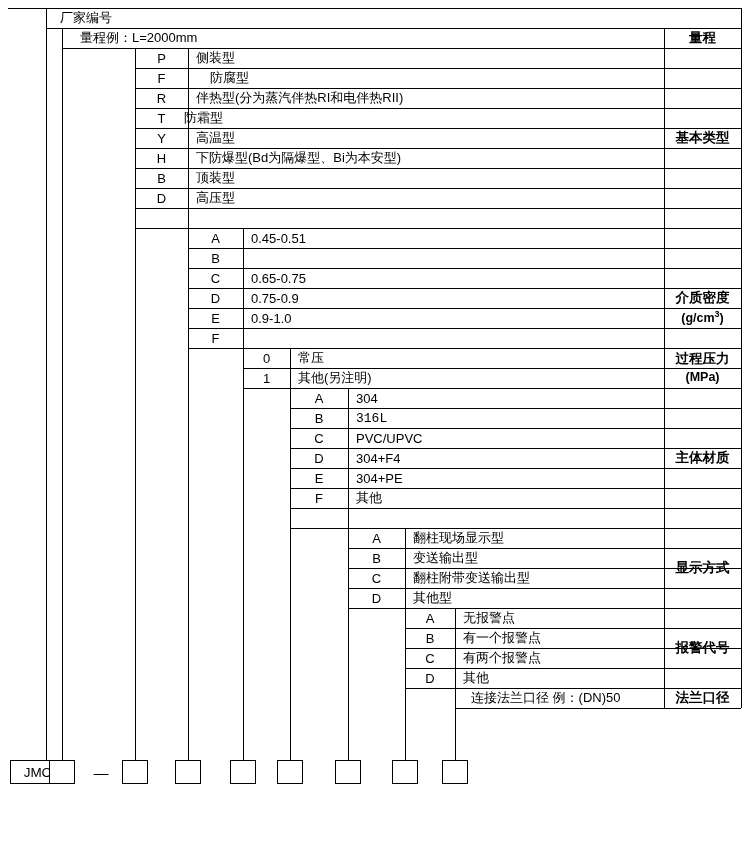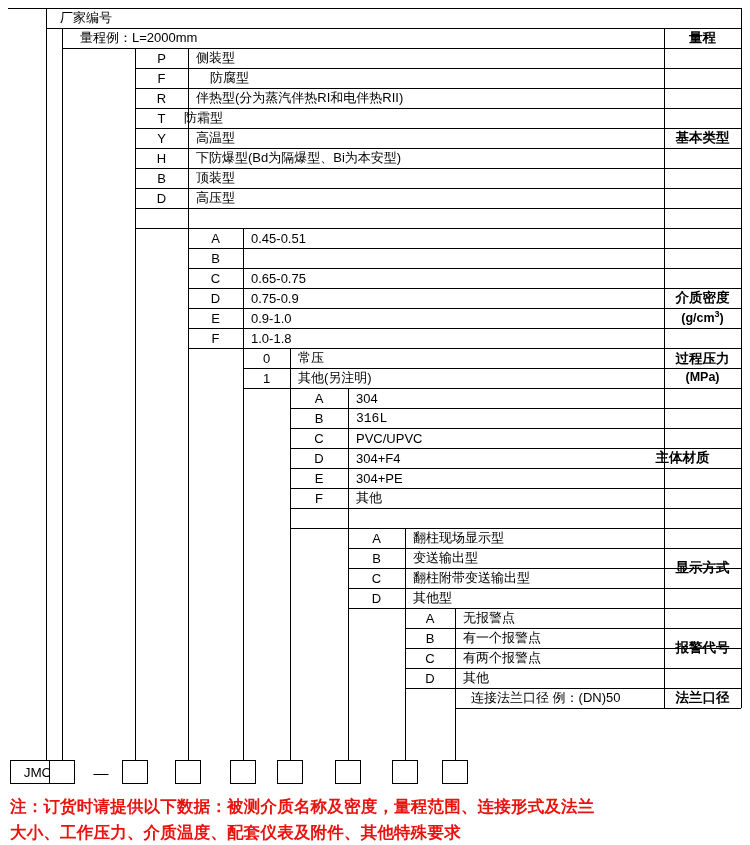--- a/index.html
+++ b/index.html
@@ -116,21 +116,20 @@
     <div class="cell code-cell" style="left: 188px; top: 268px; width: 55px; height: 20px;">C</div>
     <div class="cell desc-cell" style="left: 243px; top: 268px; width: 421px; height: 20px;">0.65-0.75</div>
     <div class="rule" style="position: absolute; left: 188px; top: 288px; width: 553px; height: 1px; background: rgb(0, 0, 0);"></div>
     <div class="cell code-cell" style="left: 188px; top: 288px; width: 55px; height: 20px;">D</div>
     <div class="cell desc-cell" style="left: 243px; top: 288px; width: 421px; height: 20px;">0.75-0.9</div>
     <div class="rule" style="position: absolute; left: 188px; top: 308px; width: 553px; height: 1px; background: rgb(0, 0, 0);"></div>
     <div class="cell code-cell" style="left: 188px; top: 308px; width: 55px; height: 20px;">E</div>
     <div class="cell desc-cell" style="left: 243px; top: 308px; width: 421px; height: 20px;">0.9-1.0</div>
     <div class="rule" style="position: absolute; left: 188px; top: 328px; width: 553px; height: 1px; background: rgb(0, 0, 0);"></div>
     <div class="cell code-cell" style="left: 188px; top: 328px; width: 55px; height: 20px;">F</div>
-    <div class="cell desc-cell" style="left: 243px; top: 328px; width: 421px; height: 20px;">1.0-1.8</div>
     <div class="rule" style="position: absolute; left: 188px; top: 348px; width: 553px; height: 1px; background: rgb(0, 0, 0);"></div>
     <div style="position: absolute; left: 188px; top: 228px; width: 1px; height: 120px; background: rgb(0, 0, 0);"></div>
     <div style="position: absolute; left: 243px; top: 228px; width: 1px; height: 120px; background: rgb(0, 0, 0);"></div>
     <div class="cell group-cell" style="left: 664px; top: 228px; width: 77px; height: 120px; margin-top: 20px;">
       <div>介质密度</div>
       <div style="font-weight:bold;font-size:12.5px;">(g/cm<sup>3</sup>)</div>
     </div>
     <div style="position: absolute; left: 664px; top: 228px; width: 1px; height: 120px; background: rgb(0, 0, 0);"></div>
     <div class="cell code-cell" style="left: 243px; top: 348px; width: 47px; height: 20px;">0</div>
     <div class="cell desc-cell" style="left: 290px; top: 348px; width: 374px; height: 20px;">常压</div>
@@ -159,21 +158,21 @@
     <div class="rule" style="position: absolute; left: 290px; top: 468px; width: 451px; height: 1px; background: rgb(0, 0, 0);"></div>
     <div class="cell code-cell" style="left: 290px; top: 468px; width: 58px; height: 20px;">E</div>
     <div class="cell desc-cell" style="left: 348px; top: 468px; width: 316px; height: 20px;">304+PE</div>
     <div class="rule" style="position: absolute; left: 290px; top: 488px; width: 451px; height: 1px; background: rgb(0, 0, 0);"></div>
     <div class="cell code-cell" style="left: 290px; top: 488px; width: 58px; height: 20px;">F</div>
     <div class="cell desc-cell" style="left: 348px; top: 488px; width: 316px; height: 20px;">其他</div>
     <div class="rule" style="position: absolute; left: 290px; top: 508px; width: 451px; height: 1px; background: rgb(0, 0, 0);"></div>
     <div class="rule" style="position: absolute; left: 290px; top: 528px; width: 451px; height: 1px; background: rgb(0, 0, 0);"></div>
     <div style="position: absolute; left: 290px; top: 388px; width: 1px; height: 140px; background: rgb(0, 0, 0);"></div>
     <div style="position: absolute; left: 348px; top: 388px; width: 1px; height: 140px; background: rgb(0, 0, 0);"></div>
-    <div class="cell group-cell" style="left: 644px; top: 388px; width: 77px; height: 140px;">主体材质</div>
+    <div class="cell group-cell" style="left: 664px; top: 388px; width: 77px; height: 140px;">主体材质</div>
     <div style="position: absolute; left: 664px; top: 388px; width: 1px; height: 140px; background: rgb(0, 0, 0);"></div>
     <div class="cell code-cell" style="left: 348px; top: 528px; width: 57px; height: 20px;">A</div>
     <div class="cell desc-cell" style="left: 405px; top: 528px; width: 259px; height: 20px;">翻柱现场显示型</div>
     <div class="rule" style="position: absolute; left: 348px; top: 548px; width: 393px; height: 1px; background: rgb(0, 0, 0);"></div>
     <div class="cell code-cell" style="left: 348px; top: 548px; width: 57px; height: 20px;">B</div>
     <div class="cell desc-cell" style="left: 405px; top: 548px; width: 259px; height: 20px;">变送输出型</div>
     <div class="rule" style="position: absolute; left: 348px; top: 568px; width: 393px; height: 1px; background: rgb(0, 0, 0);"></div>
     <div class="cell code-cell" style="left: 348px; top: 568px; width: 57px; height: 20px;">C</div>
     <div class="cell desc-cell" style="left: 405px; top: 568px; width: 259px; height: 20px;">翻柱附带变送输出型</div>
     <div class="rule" style="position: absolute; left: 348px; top: 588px; width: 393px; height: 1px; background: rgb(0, 0, 0);"></div>
@@ -218,17 +217,13 @@
     <div class="jmc-box" style="left: 10px; top: 760px; width: 55px; height: 24px;">JMC</div>
     <div class="small-box" style="left: 49px; top: 760px; width: 26px; height: 24px;"></div>
     <div class="small-box" style="left: 122px; top: 760px; width: 26px; height: 24px;"></div>
     <div class="small-box" style="left: 175px; top: 760px; width: 26px; height: 24px;"></div>
     <div class="small-box" style="left: 230px; top: 760px; width: 26px; height: 24px;"></div>
     <div class="small-box" style="left: 277px; top: 760px; width: 26px; height: 24px;"></div>
     <div class="small-box" style="left: 335px; top: 760px; width: 26px; height: 24px;"></div>
     <div class="small-box" style="left: 392px; top: 760px; width: 26px; height: 24px;"></div>
     <div class="small-box" style="left: 442px; top: 760px; width: 26px; height: 24px;"></div>
     <div class="dash" style="left: 93.5px; top: 765px;">—</div>
-    <div class="note" style="left: 10px; top: 794px; width: 735px;">
-      <div>注：订货时请提供以下数据：被测介质名称及密度，量程范围、连接形式及法兰</div>
-      <div>大小、工作压力、介质温度、配套仪表及附件、其他特殊要求</div>
-    </div>
   </div>
 
 </body></html>

